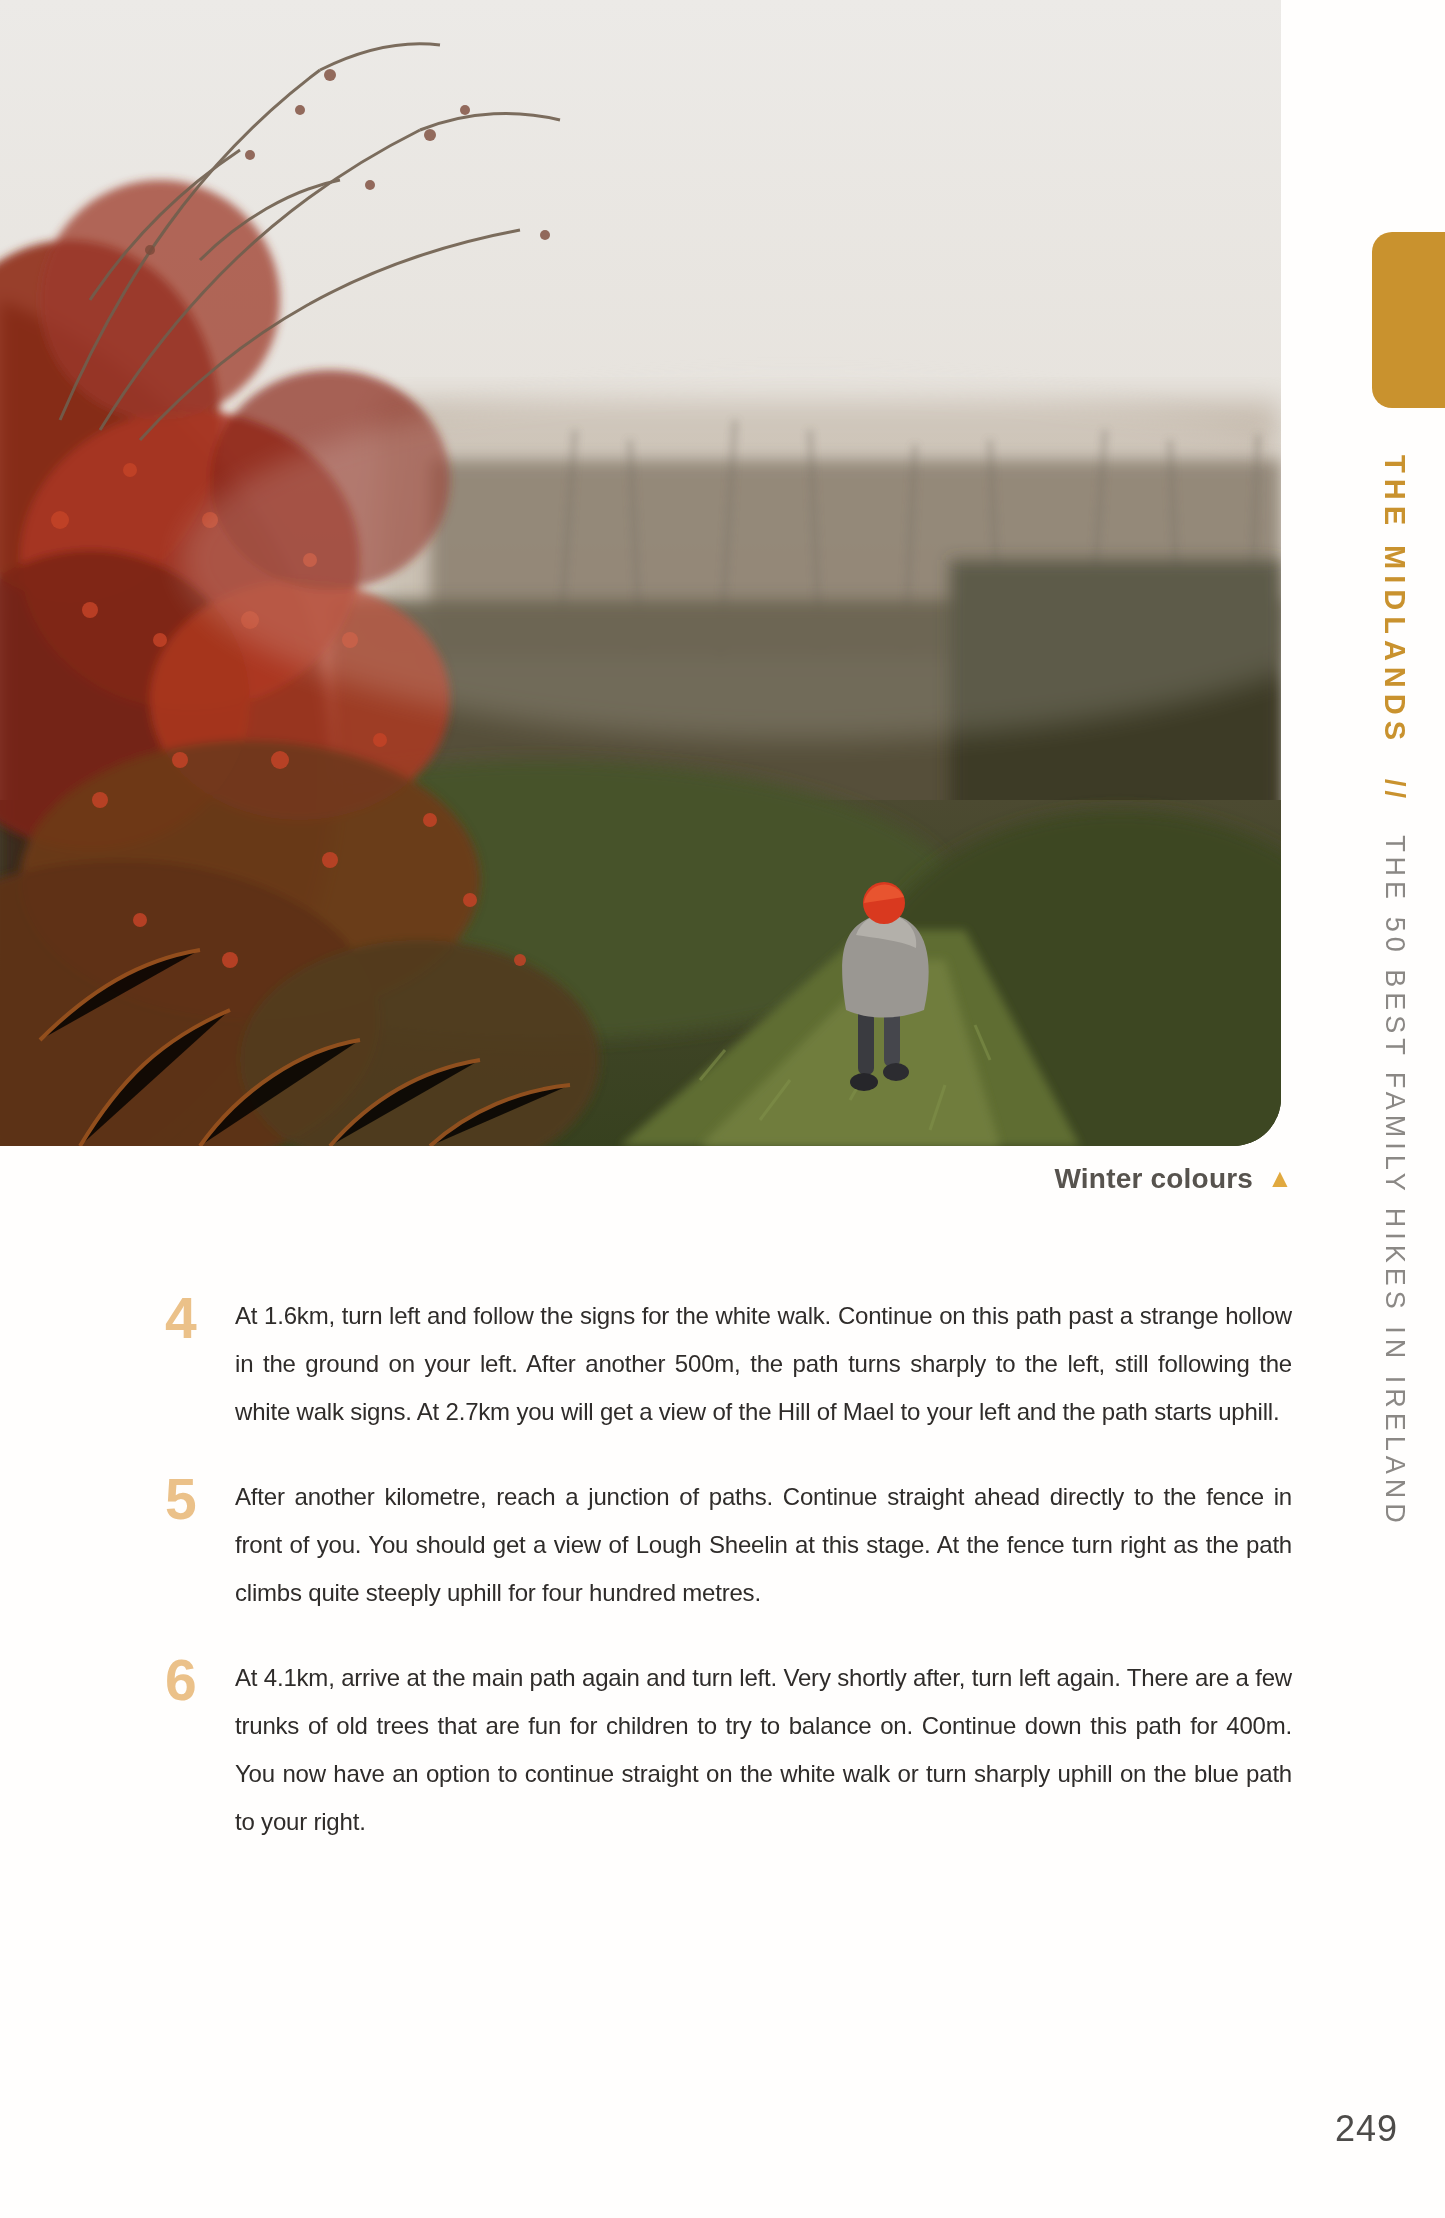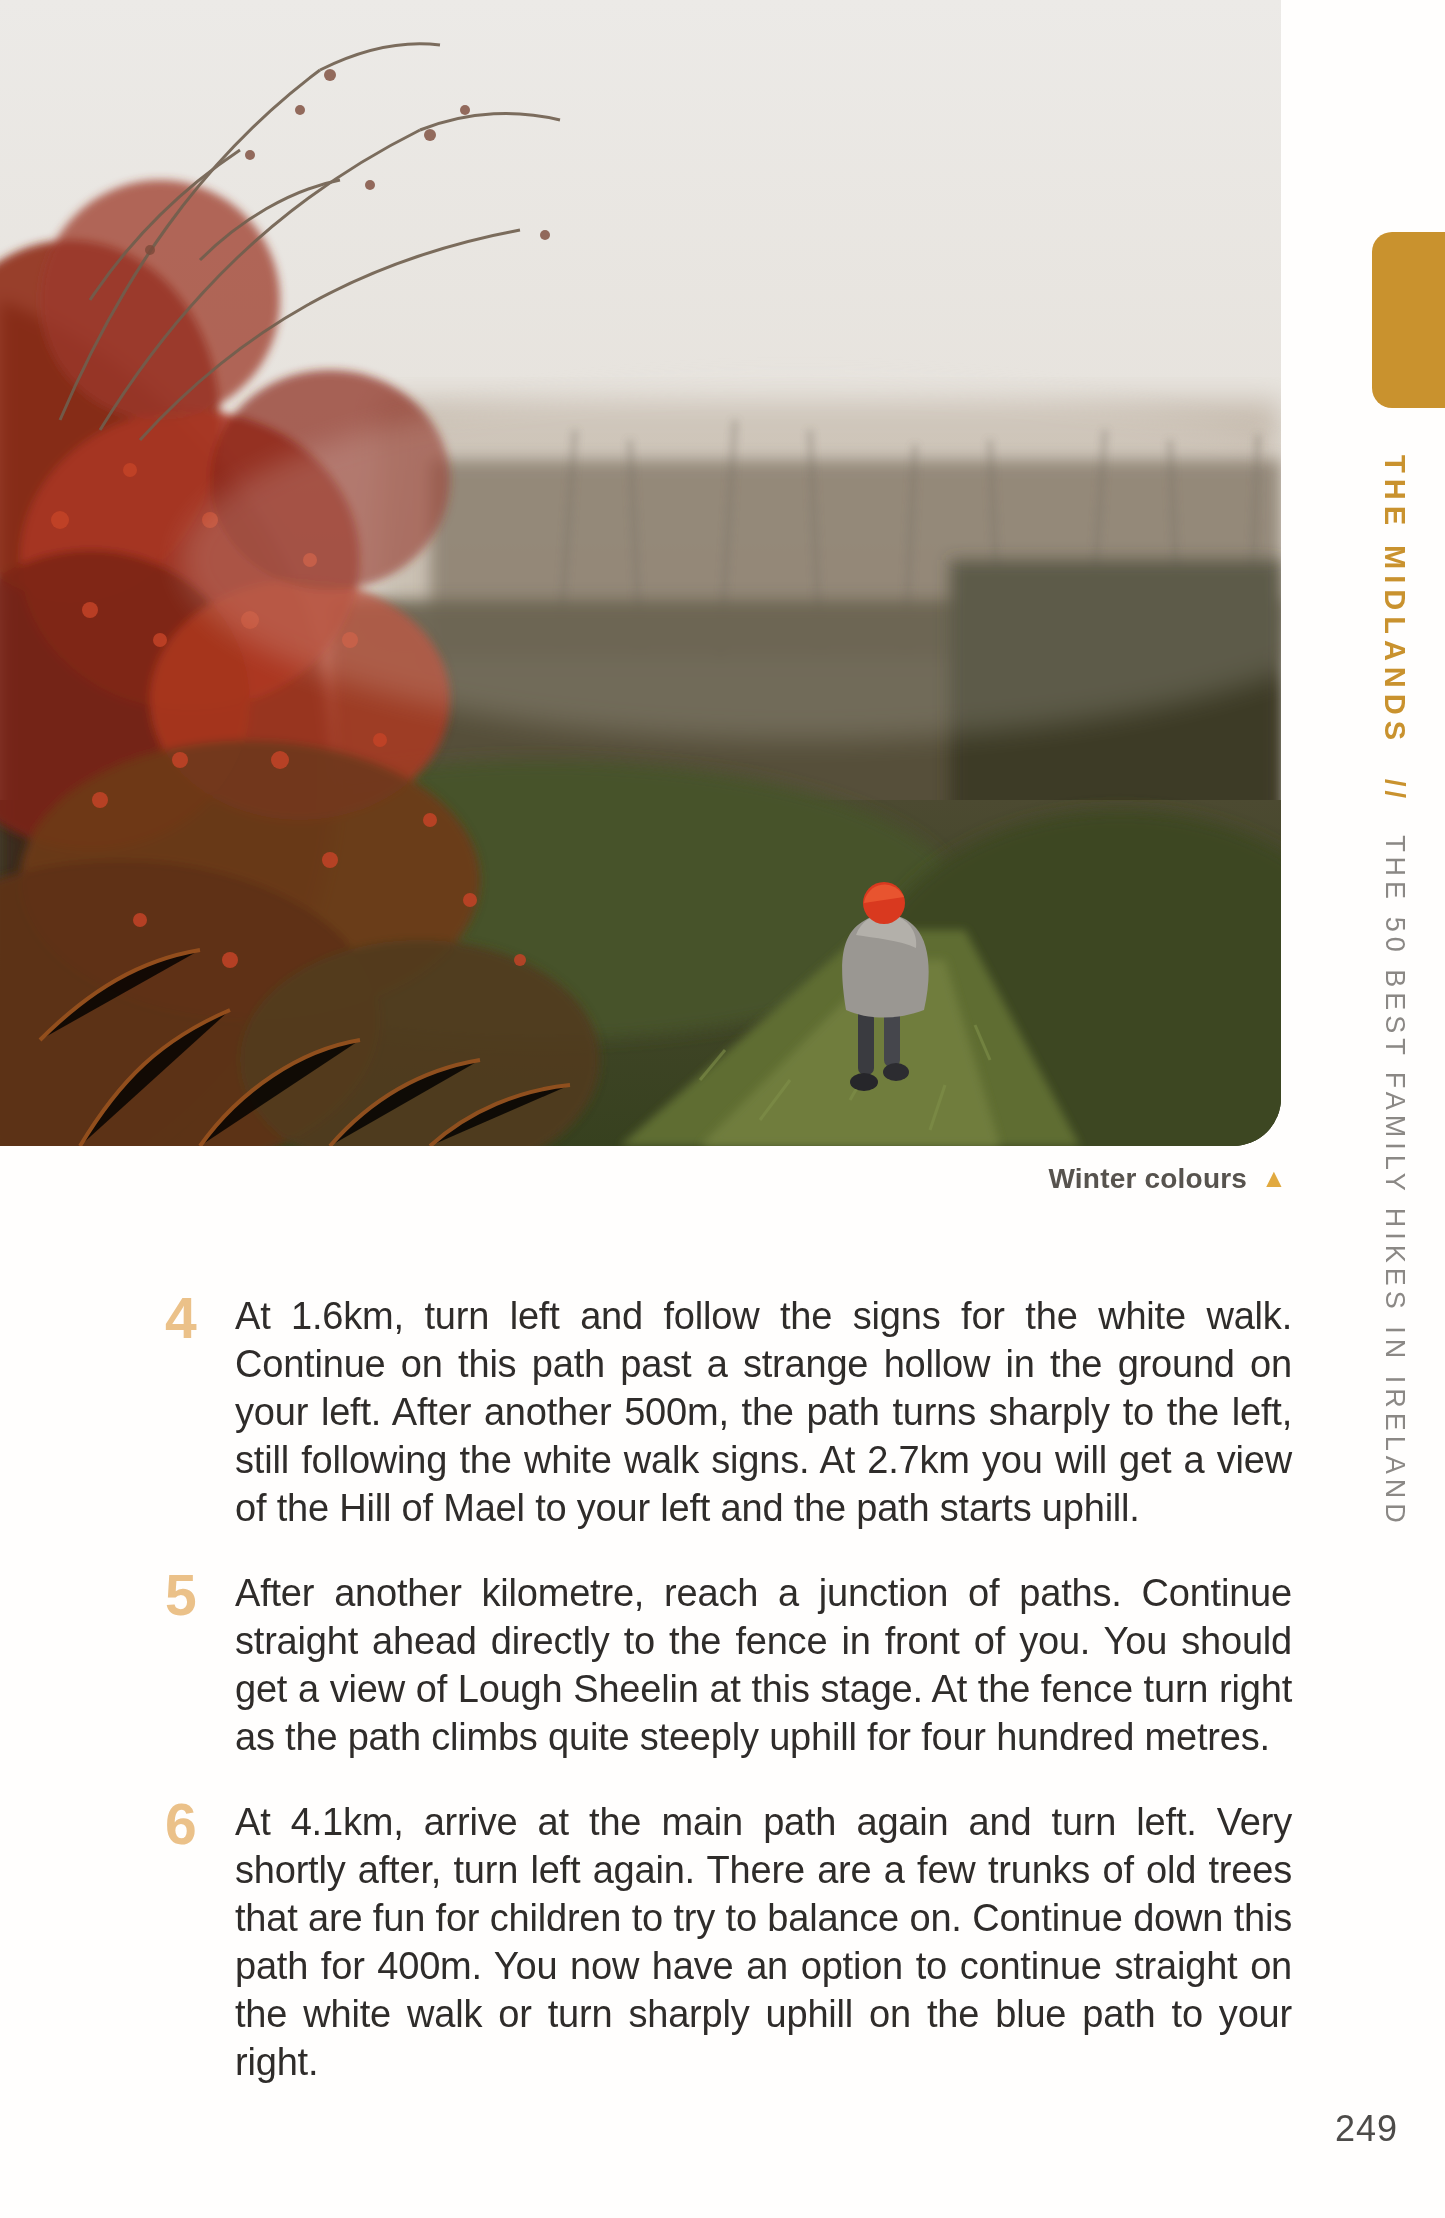--- a/index.html
+++ b/index.html
@@ -16,21 +16,21 @@
     position:absolute;left:0;top:0;
     width:1281px;height:1146px;
     border-bottom-right-radius:48px;
     overflow:hidden;
     background:#e8e6e2;
   }
   .photo svg{display:block;width:100%;height:100%;}
 
   
   .caption{
-    position:absolute;top:1163px;left:6px;width:1281px;
+    position:absolute;top:1163px;left:12px;width:1281px;
     text-align:right;
     font-size:28px;font-weight:700;color:#57534e;
     letter-spacing:0.2px;
   }
   .caption .tri{
     color:#e1a93f;font-size:26px;margin-left:14px;
     position:relative;top:-1px;
   }
 
   
@@ -65,21 +65,21 @@
   }
   .step{display:flex;margin-bottom:37px;}
   .step:last-child{margin-bottom:0;}
   .step-num{
     flex:0 0 70px;
     font-size:57px;font-weight:700;color:#ebc189;
     line-height:52px;
   }
   .step-text{
     flex:1;
-    font-size:38px;color:#2f2c2a;
+    font-size:24px;color:#2f2c2a;
     line-height:48px;
     text-align:justify;
     text-align-last:left;
     letter-spacing:-0.2px;
   }
 
   
   .page-num{
     position:absolute;top:2108px;left:0;width:1398px;
     text-align:right;

